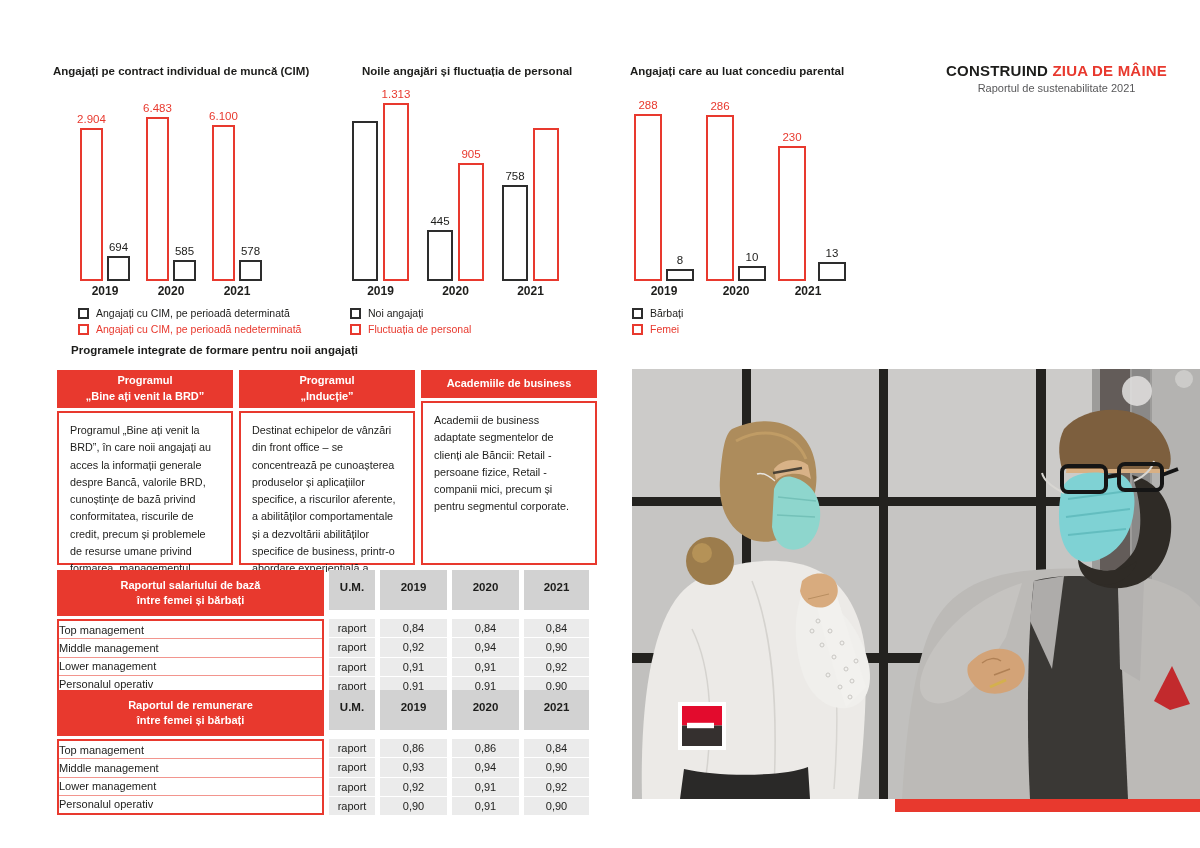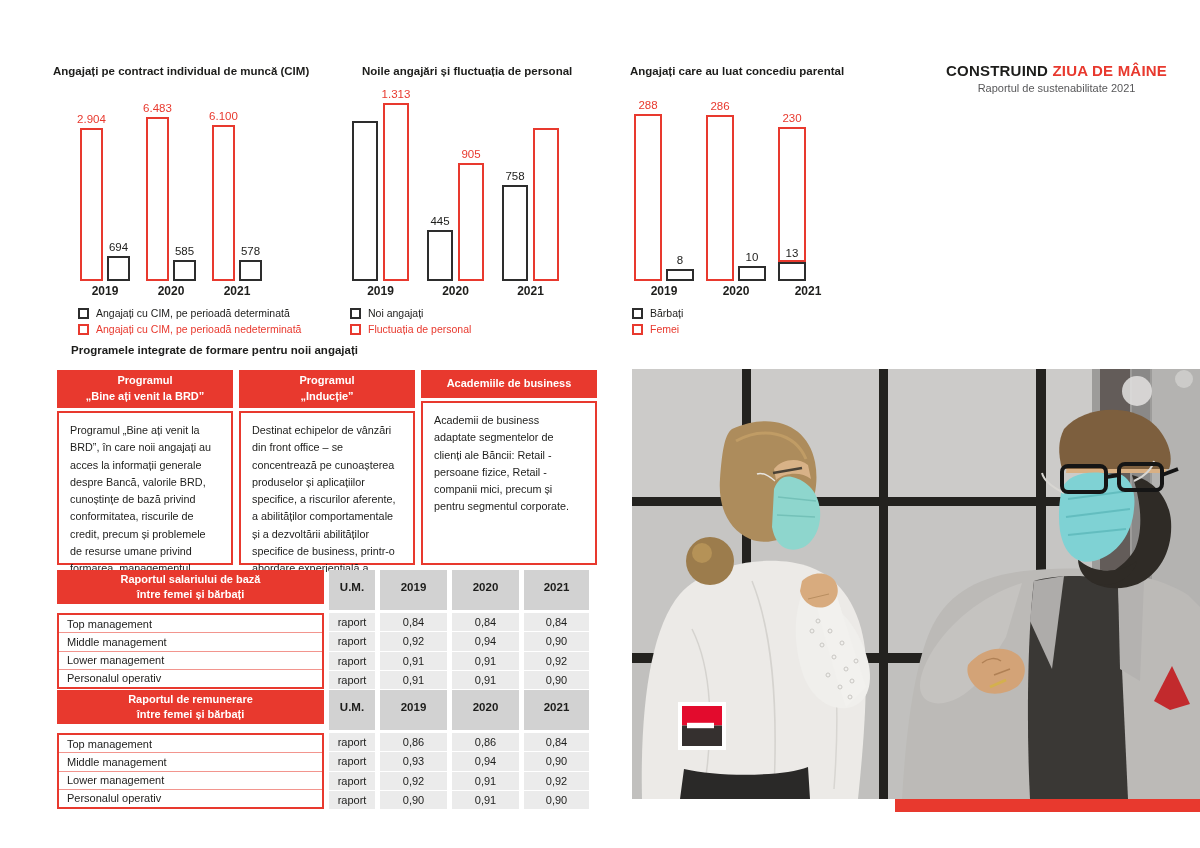--- a/index.html
+++ b/index.html
@@ -33,25 +33,25 @@
   .pboxes{position:absolute;left:57px;top:370px;display:flex;gap:6px;}
   .pbox{width:176px;}
   .pbox-head{background:#e8392e;color:#fff;font-weight:bold;font-size:11px;line-height:1.45;
              text-align:center;display:flex;flex-direction:column;justify-content:center;margin-bottom:3px;}
   .pbox-body{box-sizing:border-box;border:2px solid #e8392e;background:#fff;padding:9px 11px;
              font-size:10.8px;line-height:1.6;color:#1d1d1b;}
   
   .tbl{position:absolute;left:57px;width:532px;}
   .tbl-grid{display:grid;grid-template-columns:267px 46px 67px 67px 65px;column-gap:5px;}
   .th-label{background:#e8392e;color:#fff;font-weight:bold;font-size:11px;line-height:1.35;
-            text-align:center;display:flex;flex-direction:column;justify-content:center;height:34px;}
+            text-align:center;display:flex;flex-direction:column;justify-content:center;height:46px;}
   .th-col{background:#d2d2d2;font-weight:bold;font-size:11.5px;text-align:center;line-height:34px;height:40px;}
   .tbl-body{margin-top:3px;height:76px;}
   .label-col{box-sizing:border-box;border:2px solid #e8392e;background:#fff;display:flex;flex-direction:column;}
-  .label-row{flex:1;display:flex;align-items:center;padding-left:8px;font-size:11px;border-top:1px solid #f2958e;}
+  .label-row{flex:1;display:flex;align-items:center;font-size:11px;border-top:1px solid #f2958e;}
   .label-row:first-child{border-top:none;}
   .data-col{display:flex;flex-direction:column;gap:1px;}
   .data-cell{flex:1;background:#ebebeb;display:flex;align-items:center;justify-content:center;font-size:11px;}
   
   .photo{position:absolute;left:632px;top:369px;width:568px;height:430px;overflow:hidden;}
   .bottom-red-bar{position:absolute;left:895px;top:799px;width:305px;height:13px;background:#e8392e;}
 </style>
 </head>
 <body>
 
@@ -176,21 +176,21 @@
         <div class="group" style="column-gap: 4px;">
           <div class="barwrap" style="width: 28px; height: 166px;">
             <div class="bar red"></div>
             <div class="bar-label red">286</div>
           </div>
           <div class="barwrap" style="width: 28px; height: 15px;">
             <div class="bar black"></div>
             <div class="bar-label black">10</div>
           </div>
         </div>
-        <div class="group" style="column-gap: 12px; flex-direction: column;">
+        <div class="group" style="column-gap: 12px;">
           <div class="barwrap" style="width: 28px; height: 135px;">
             <div class="bar red"></div>
             <div class="bar-label red">230</div>
           </div>
           <div class="barwrap" style="width: 28px; height: 19px;">
             <div class="bar black"></div>
             <div class="bar-label black">13</div>
           </div>
         </div>
       </div>

